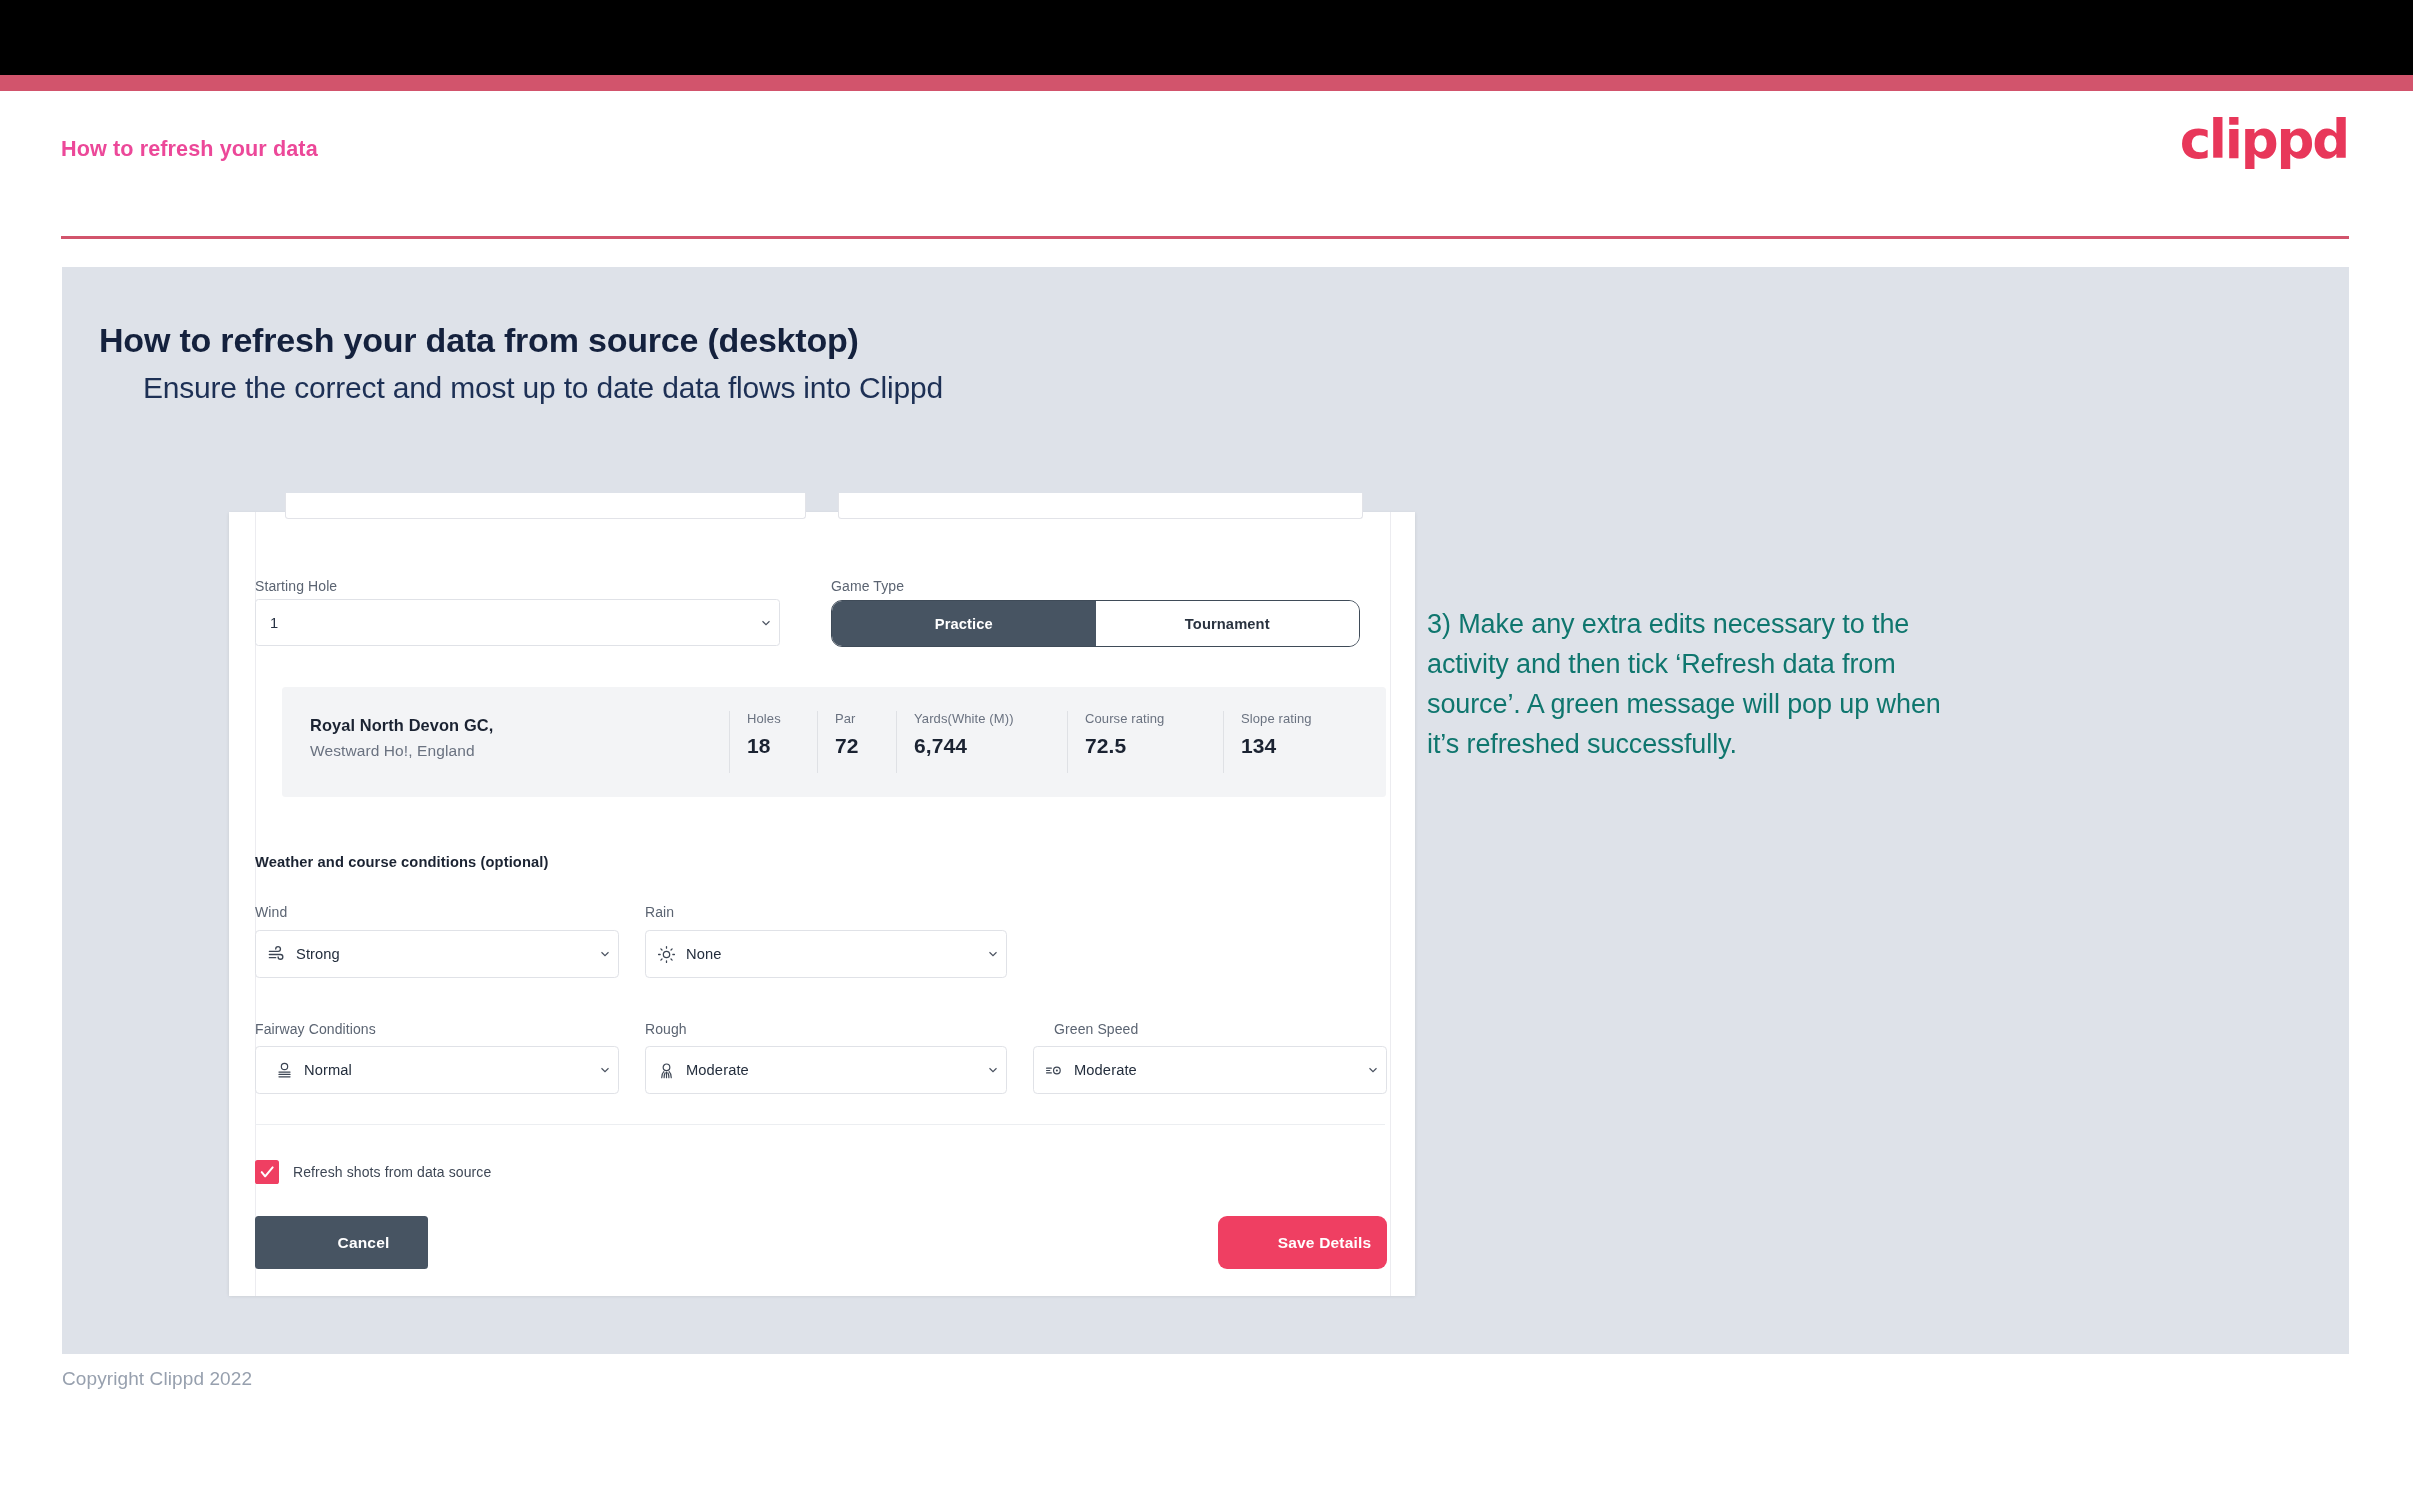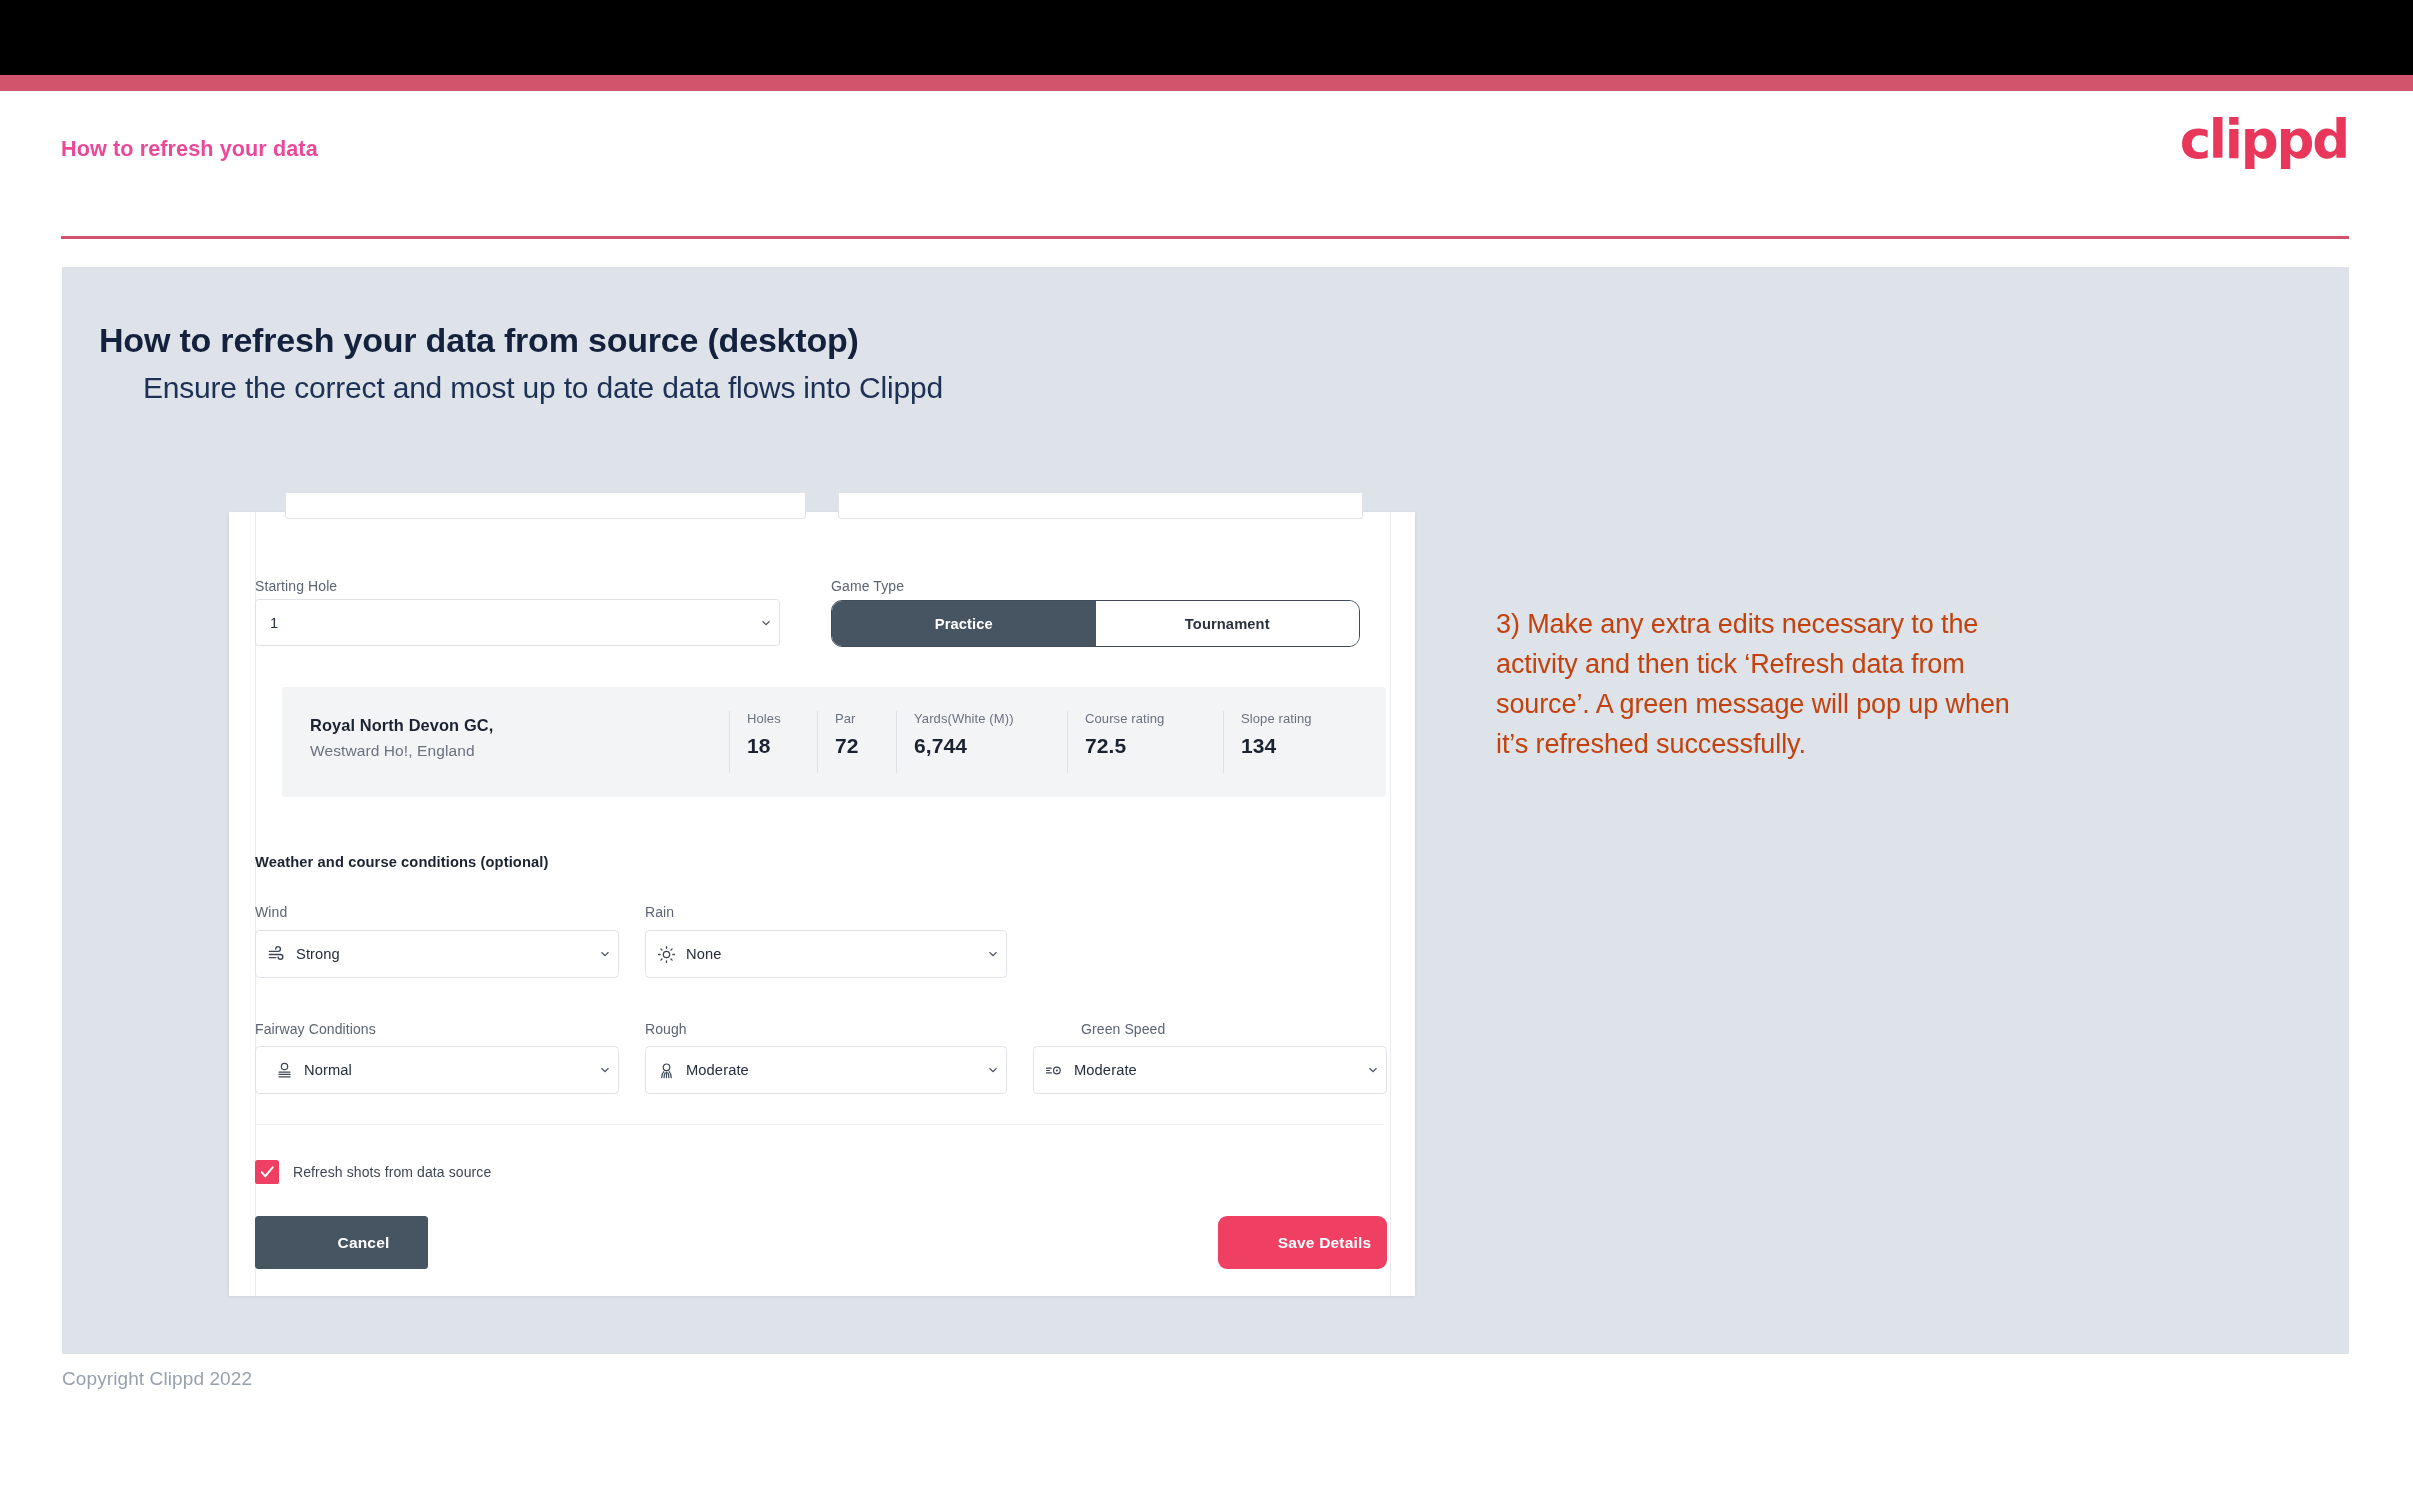--- a/index.html
+++ b/index.html
@@ -178,22 +178,22 @@
   .btn {
     position:absolute; display:flex; align-items:center; justify-content:center;
     height:53px; border-radius:3.5px;
     font-size:15.5px; font-weight:700; letter-spacing:0.2px; color:#ffffff;padding-left:44px;
   }
   .btn-cancel { left:255px; top:1216px; width:173px; background:#475462; }
   .btn-save   { left:1218px; top:1216px; width:169px; background:#ef3f62;border-radius:9px; }
 
   
   .annot {
-    position:absolute; left:1496px; top:604px; width:552px;
-    font-size:27px; line-height:40px; color:#c2410c;
+    position:absolute; left:1427px; top:604px; width:552px;
+    font-size:27px; line-height:40px; color:#0f766e;
     letter-spacing:-0.1px;
   }
 
   
   .footer {
     position:absolute; left:62px; top:1368px;
     font-size:19px; color:#97a0ae; letter-spacing:0.1px;
   }
 </style>
 </head>
@@ -324,21 +324,21 @@
       </svg>
     </span>
     <span class="cond-val">Moderate</span>
     <span class="chev">
       <svg viewBox="0 0 24 24" fill="none" stroke="currentColor" stroke-width="2">
           <path d="M6 9l6 6 6-6"></path>
         </svg>
     </span>
   </div>
 
-  <div class="fld-label" style="left:1081px; top:1021px;">Green Speed</div>
+  <div class="fld-label" style="left:1054px; top:1021px;">Green Speed</div>
   <div class="cond-box" style="left:1033px; top:1046px; width:354px;">
     <span class="cond-ico">
       <svg viewBox="0 0 24 24" fill="none" stroke="currentColor" stroke-width="1.5" stroke-linecap="round">
         <circle cx="15" cy="12" r="4.2"></circle>
         <circle cx="15" cy="12" r="1.3" fill="currentColor" stroke="none"></circle>
         <path d="M2 9h6M2 12h4M2 15h6"></path>
       </svg>
     </span>
     <span class="cond-val">Moderate</span>
     <span class="chev">

